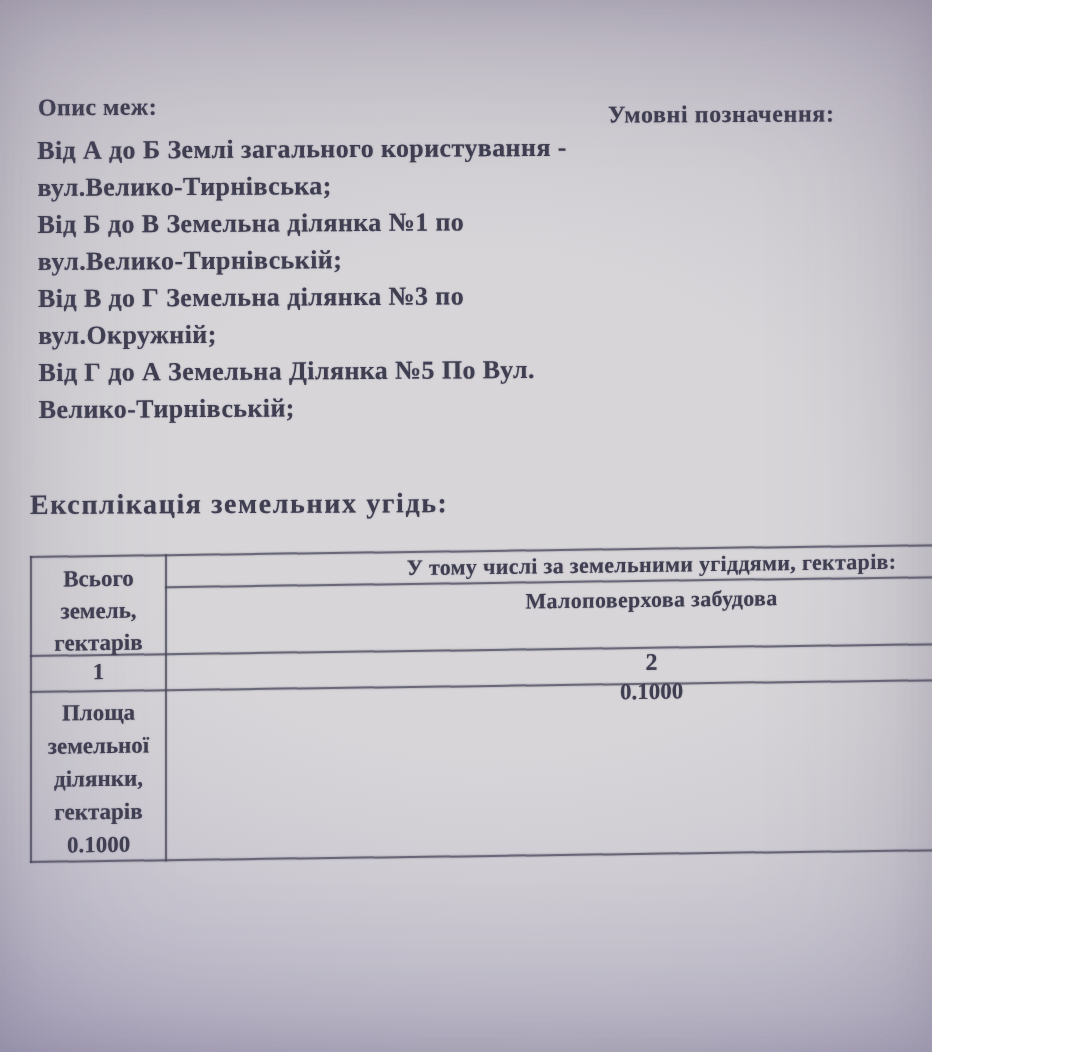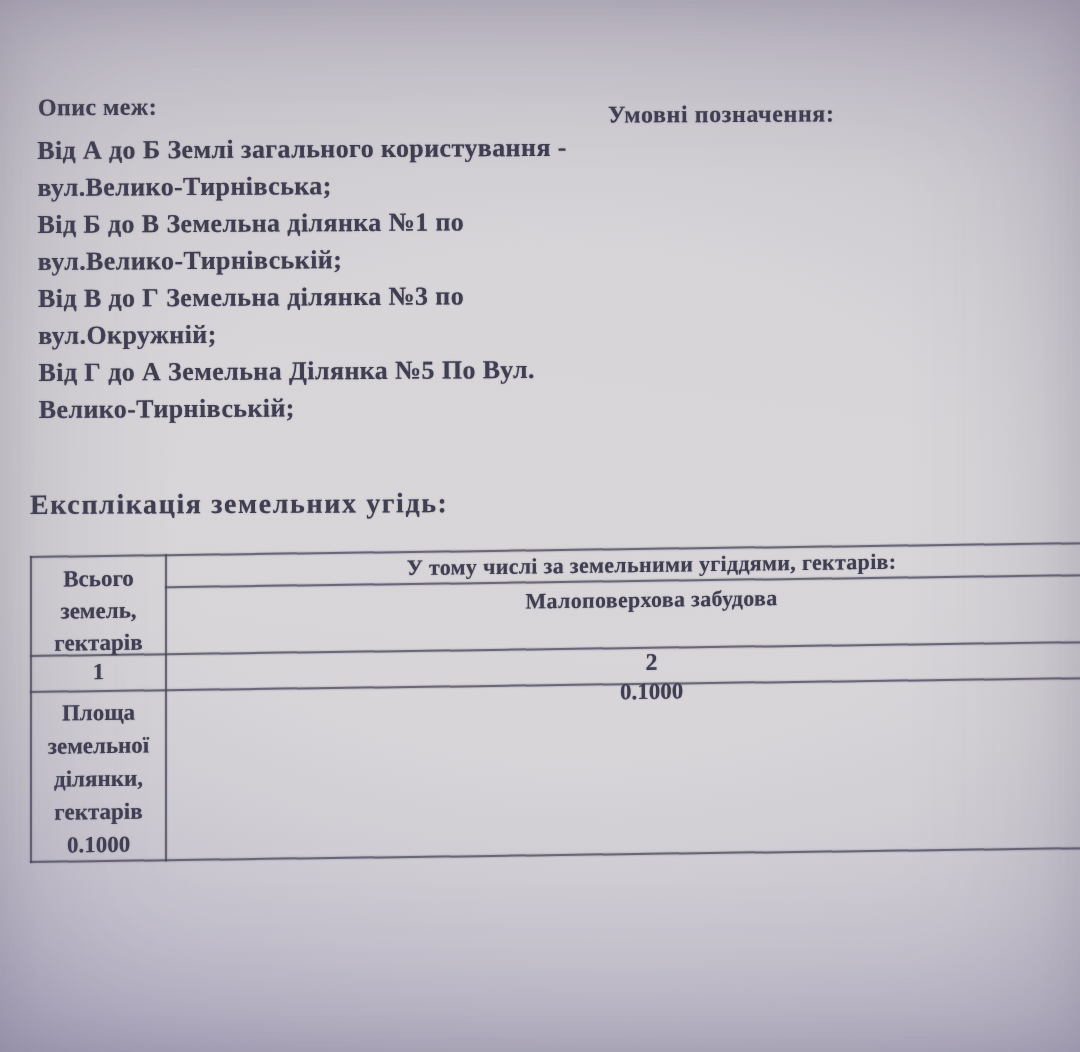--- a/index.html
+++ b/index.html
@@ -1,21 +1,21 @@
 <!DOCTYPE html>
 <html><head>
 <meta charset="utf-8">
 <style>
   html, body { margin: 0; padding: 0; }
   body {
     width: 1080px; height: 1052px; overflow: hidden;
     font-family: "Liberation Serif", "DejaVu Serif", serif;
   }
   .viewport {
-    position: relative; width: 1080px; height: 1052px; overflow: hidden;
+    position: relative; width: 932px; height: 1052px; overflow: hidden;
     background:
       radial-gradient(120% 80% at 52% 48%, rgba(216,214,217,0.95) 30%, rgba(216,214,217,0) 78%),
       linear-gradient(187deg, #aea7b8 0%, #beb9c4 16%, #cbc9cf 42%, #c9c6cd 62%, #b7b2c5 86%, #aca6bf 100%);
   }
   .viewport::after {
     content: ""; position: absolute; inset: 0; pointer-events: none;
     box-shadow: inset 0 0 160px rgba(96,90,116,0.30), inset 0 0 40px rgba(96,90,116,0.12);
   }
   .content {
     position: absolute; inset: 0;

